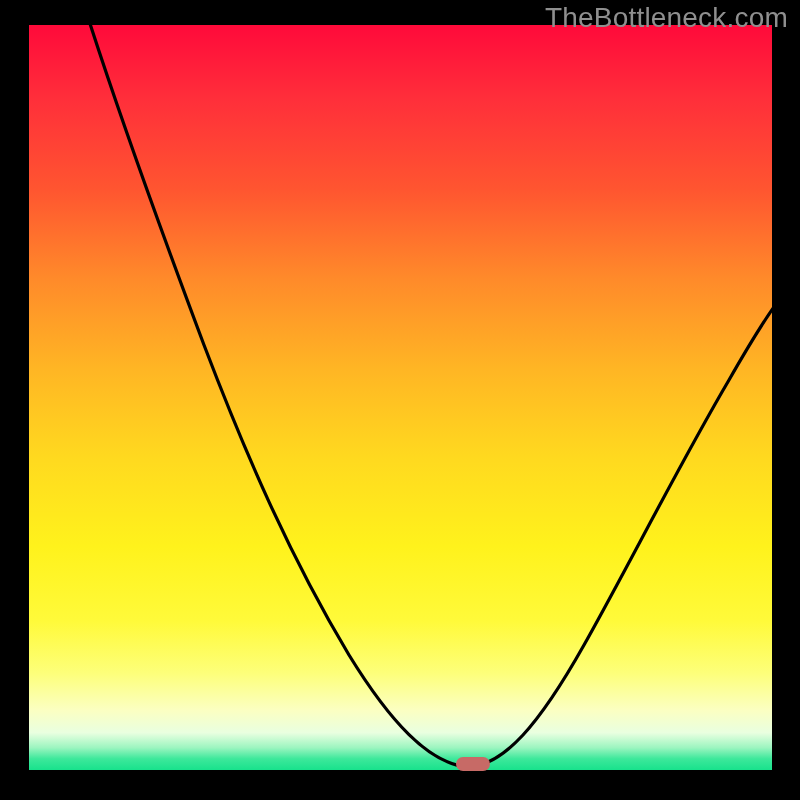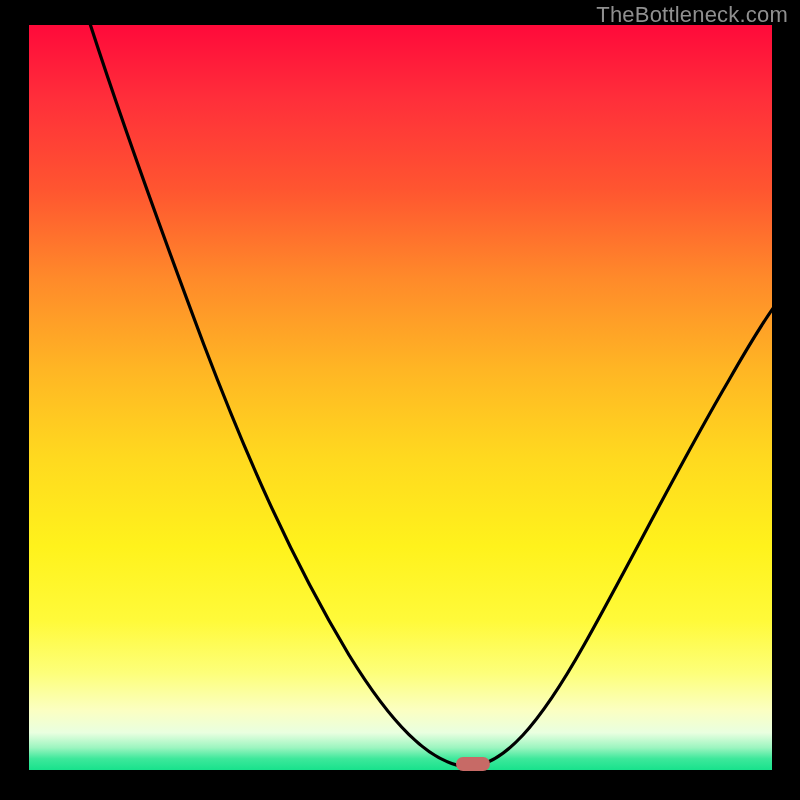--- a/index.html
+++ b/index.html
@@ -51,21 +51,21 @@
     width: 34px;
     height: 14px;
     background: #c76a66;
     border-radius: 7px;
   }
   .watermark {
     position: absolute;
     top: 2px;
     right: 12px;
     font-family: Arial, Helvetica, sans-serif;
-    font-size: 22px;
+    font-size: 28px;
     font-weight: 500;
     color: #8f8f8f;
     letter-spacing: 0.2px;
   }
 </style>
 </head>
 <body>
 
 <div class="frame">
 

